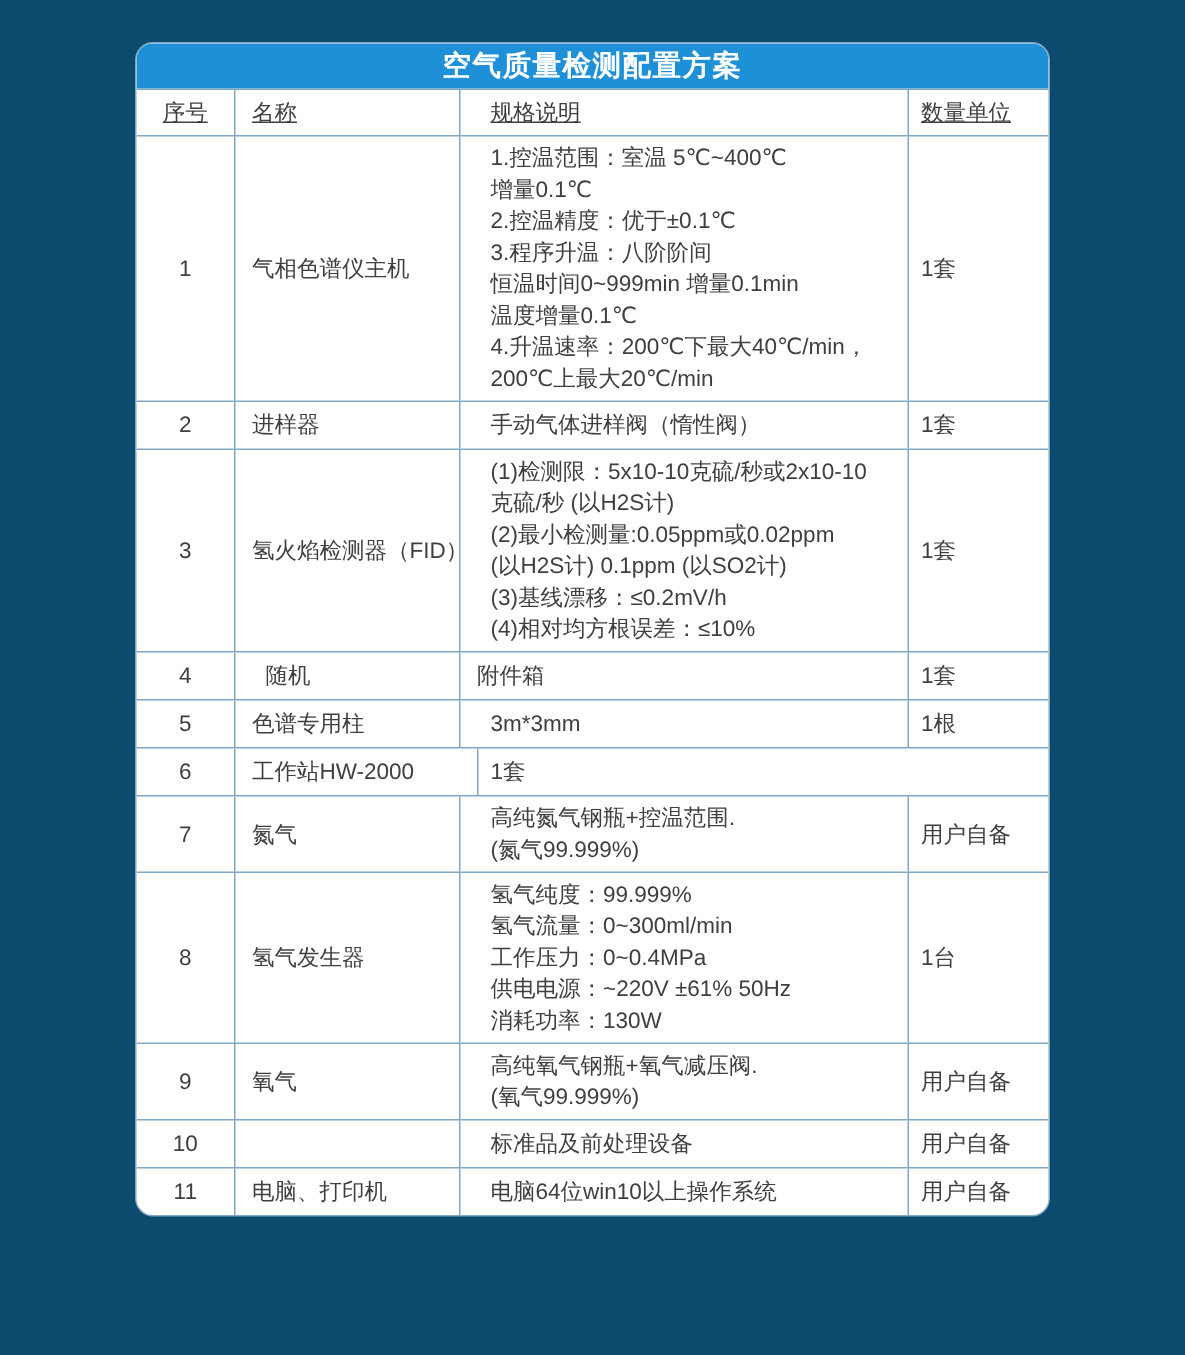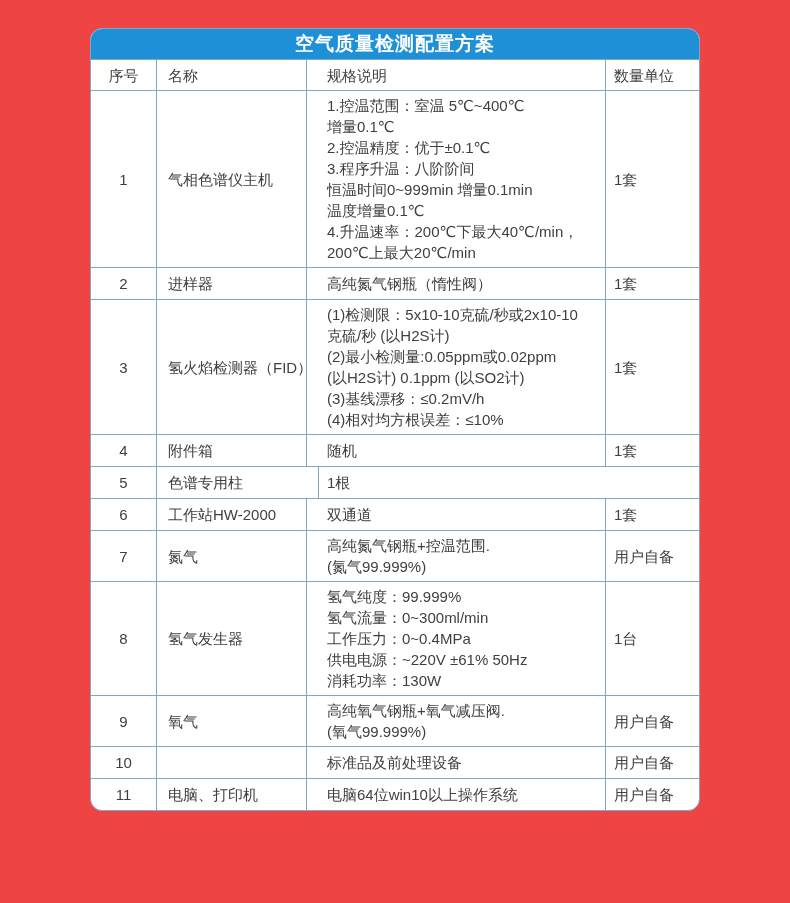--- a/index.html
+++ b/index.html
@@ -2,21 +2,21 @@
 <html><head>
 <meta charset="utf-8">
 <style>
   html, body { margin: 0; padding: 0; }
   body {
     width: 790px; height: 903px;
     background: #ffffff;
     font-family: "Liberation Sans", "DejaVu Sans", sans-serif;
     color: #3f3f3f;
   }
-  .page { position: relative; width: 790px; height: 903px; background: #ef4444; }
+  .page { position: relative; width: 790px; height: 903px; background: #0c4a6e; }
 
   .spec-table {
     position: absolute;
     left: 90px; top: 28px;
     width: 610px;
     box-sizing: border-box;
     border: 1px solid #7fa6c2;
     border-radius: 12px;
     overflow: hidden;
     background: #ffffff;
@@ -49,21 +49,21 @@
     line-height: 21px;
     padding: 4px 6px;
   }
   .cell + .cell { border-left: 1px solid #7fa6c2; }
 
   .cell.no   { justify-content: center; padding: 4px 2px; }
   .cell.name { padding-left: 11px; padding-right: 2px; white-space: nowrap; overflow: hidden; }
   .cell.spec { padding-left: 20px;  padding-right: 4px; white-space: pre-line; }
   .cell.qty  { padding-left: 8px;  padding-right: 2px; margin-left: 12px; }
 
-  .hdr .cell { min-height: 30px; }
+  .hdr .cell { min-height: 30px; text-decoration: underline; }
 </style>
 </head>
 <body>
 
 <div class="page">
   <div class="spec-table">
 
     <div class="title-bar">空气质量检测配置方案</div>
 
     <div class="trow hdr">
@@ -83,53 +83,53 @@
 恒温时间0~999min 增量0.1min
 温度增量0.1℃
 4.升温速率：200℃下最大40℃/min，
 200℃上最大20℃/min</div>
       <div class="cell qty">1套</div>
     </div>
 
     <div class="trow">
       <div class="cell no">2</div>
       <div class="cell name">进样器</div>
-      <div class="cell spec">高纯氮气钢瓶（惰性阀）</div>
+      <div class="cell spec">手动气体进样阀（惰性阀）</div>
       <div class="cell qty">1套</div>
     </div>
 
     <div class="trow">
       <div class="cell no">3</div>
       <div class="cell name">氢火焰检测器（FID）</div>
       <div class="cell spec">(1)检测限：5x10-10克硫/秒或2x10-10
 克硫/秒 (以H2S计)
 (2)最小检测量:0.05ppm或0.02ppm
 (以H2S计) 0.1ppm (以SO2计)
 (3)基线漂移：≤0.2mV/h
 (4)相对均方根误差：≤10%</div>
       <div class="cell qty">1套</div>
     </div>
 
     <div class="trow">
       <div class="cell no">4</div>
+      <div class="cell spec">随机</div>
       <div class="cell name">附件箱</div>
-      <div class="cell spec">随机</div>
       <div class="cell qty">1套</div>
     </div>
 
     <div class="trow">
       <div class="cell no">5</div>
       <div class="cell name">色谱专用柱</div>
+      <div class="cell spec">3m*3mm</div>
       <div class="cell qty">1根</div>
     </div>
 
     <div class="trow">
       <div class="cell no">6</div>
       <div class="cell name">工作站HW-2000</div>
-      <div class="cell spec">双通道</div>
       <div class="cell qty">1套</div>
     </div>
 
     <div class="trow">
       <div class="cell no">7</div>
       <div class="cell name">氮气</div>
       <div class="cell spec">高纯氮气钢瓶+控温范围.
 (氮气99.999%)</div>
       <div class="cell qty">用户自备</div>
     </div>

